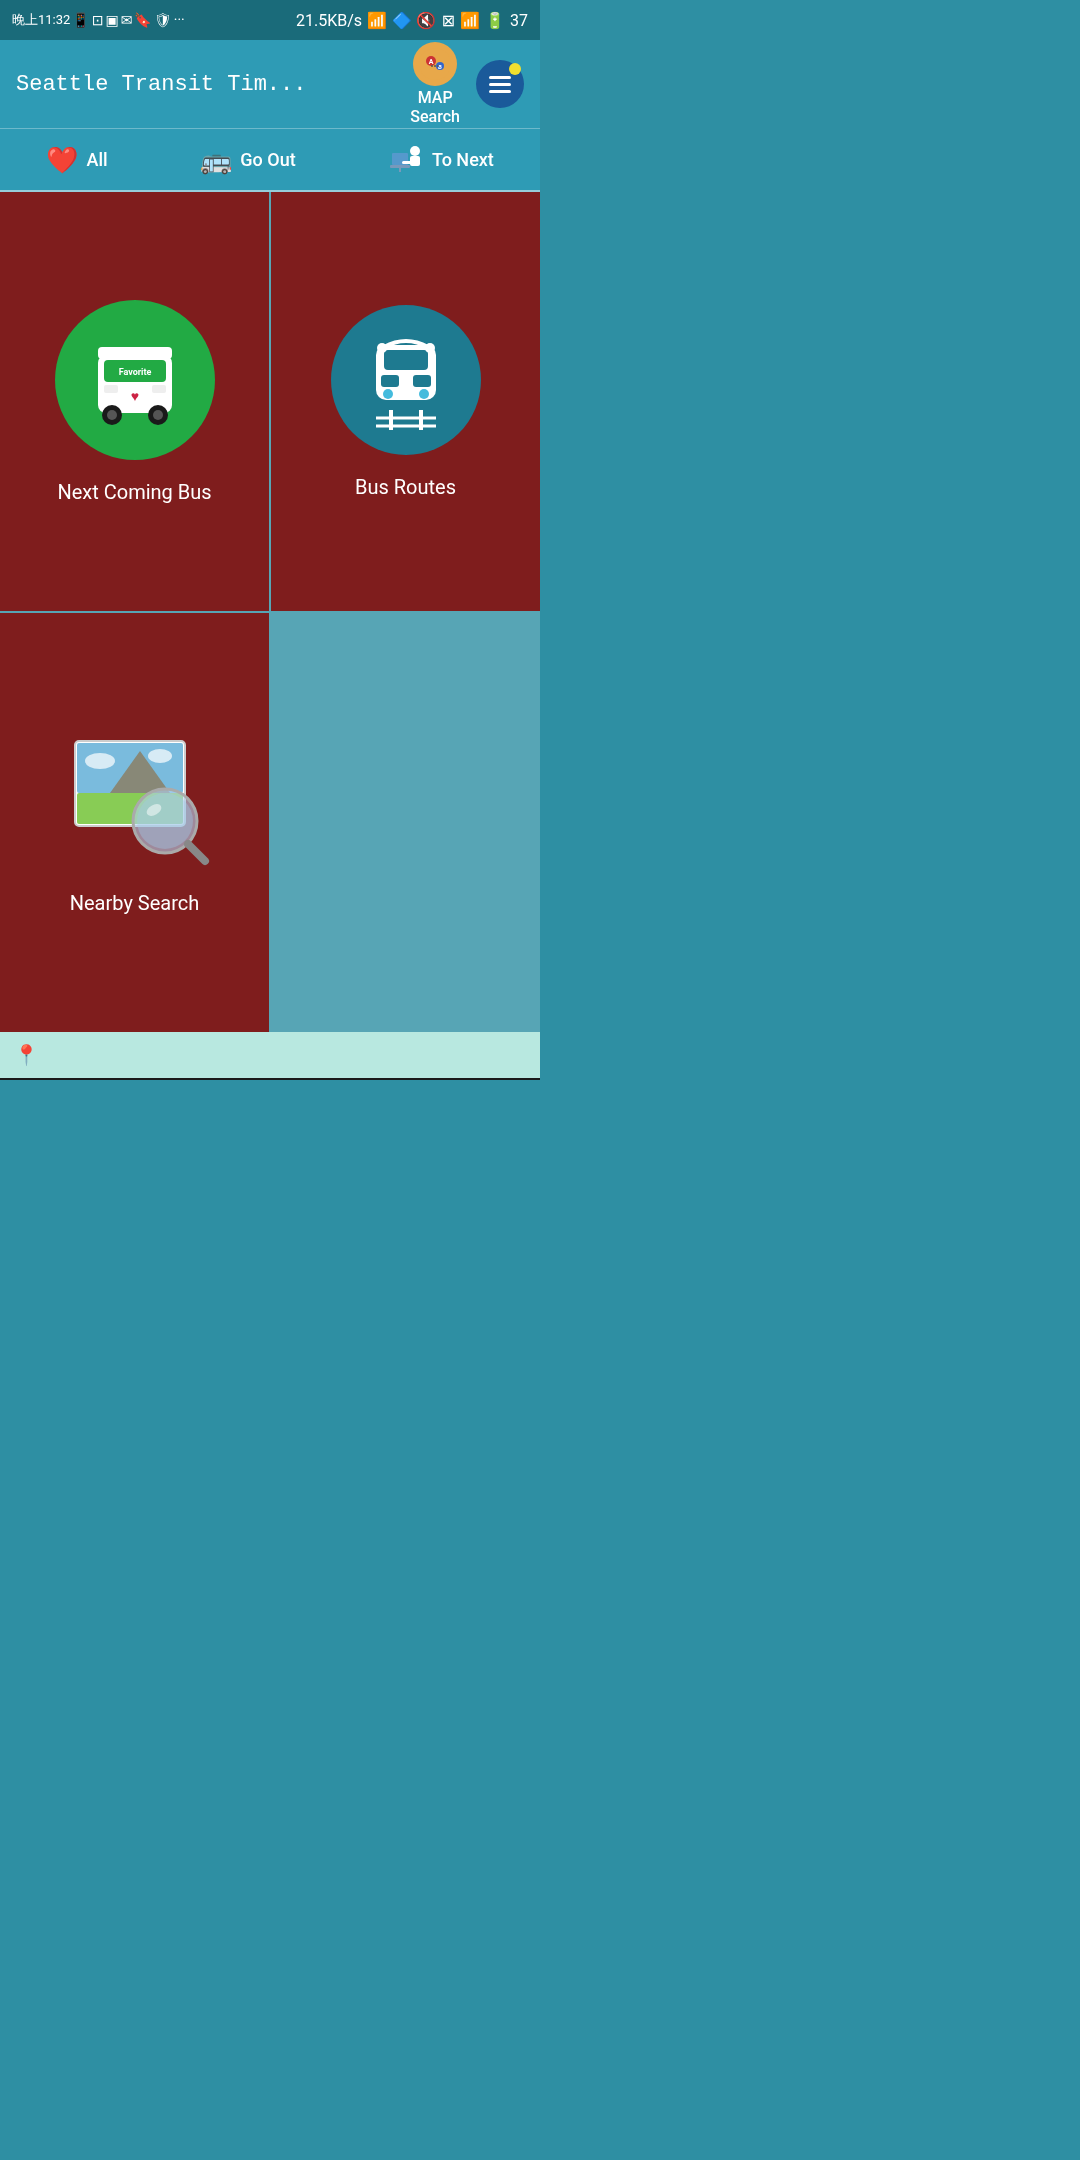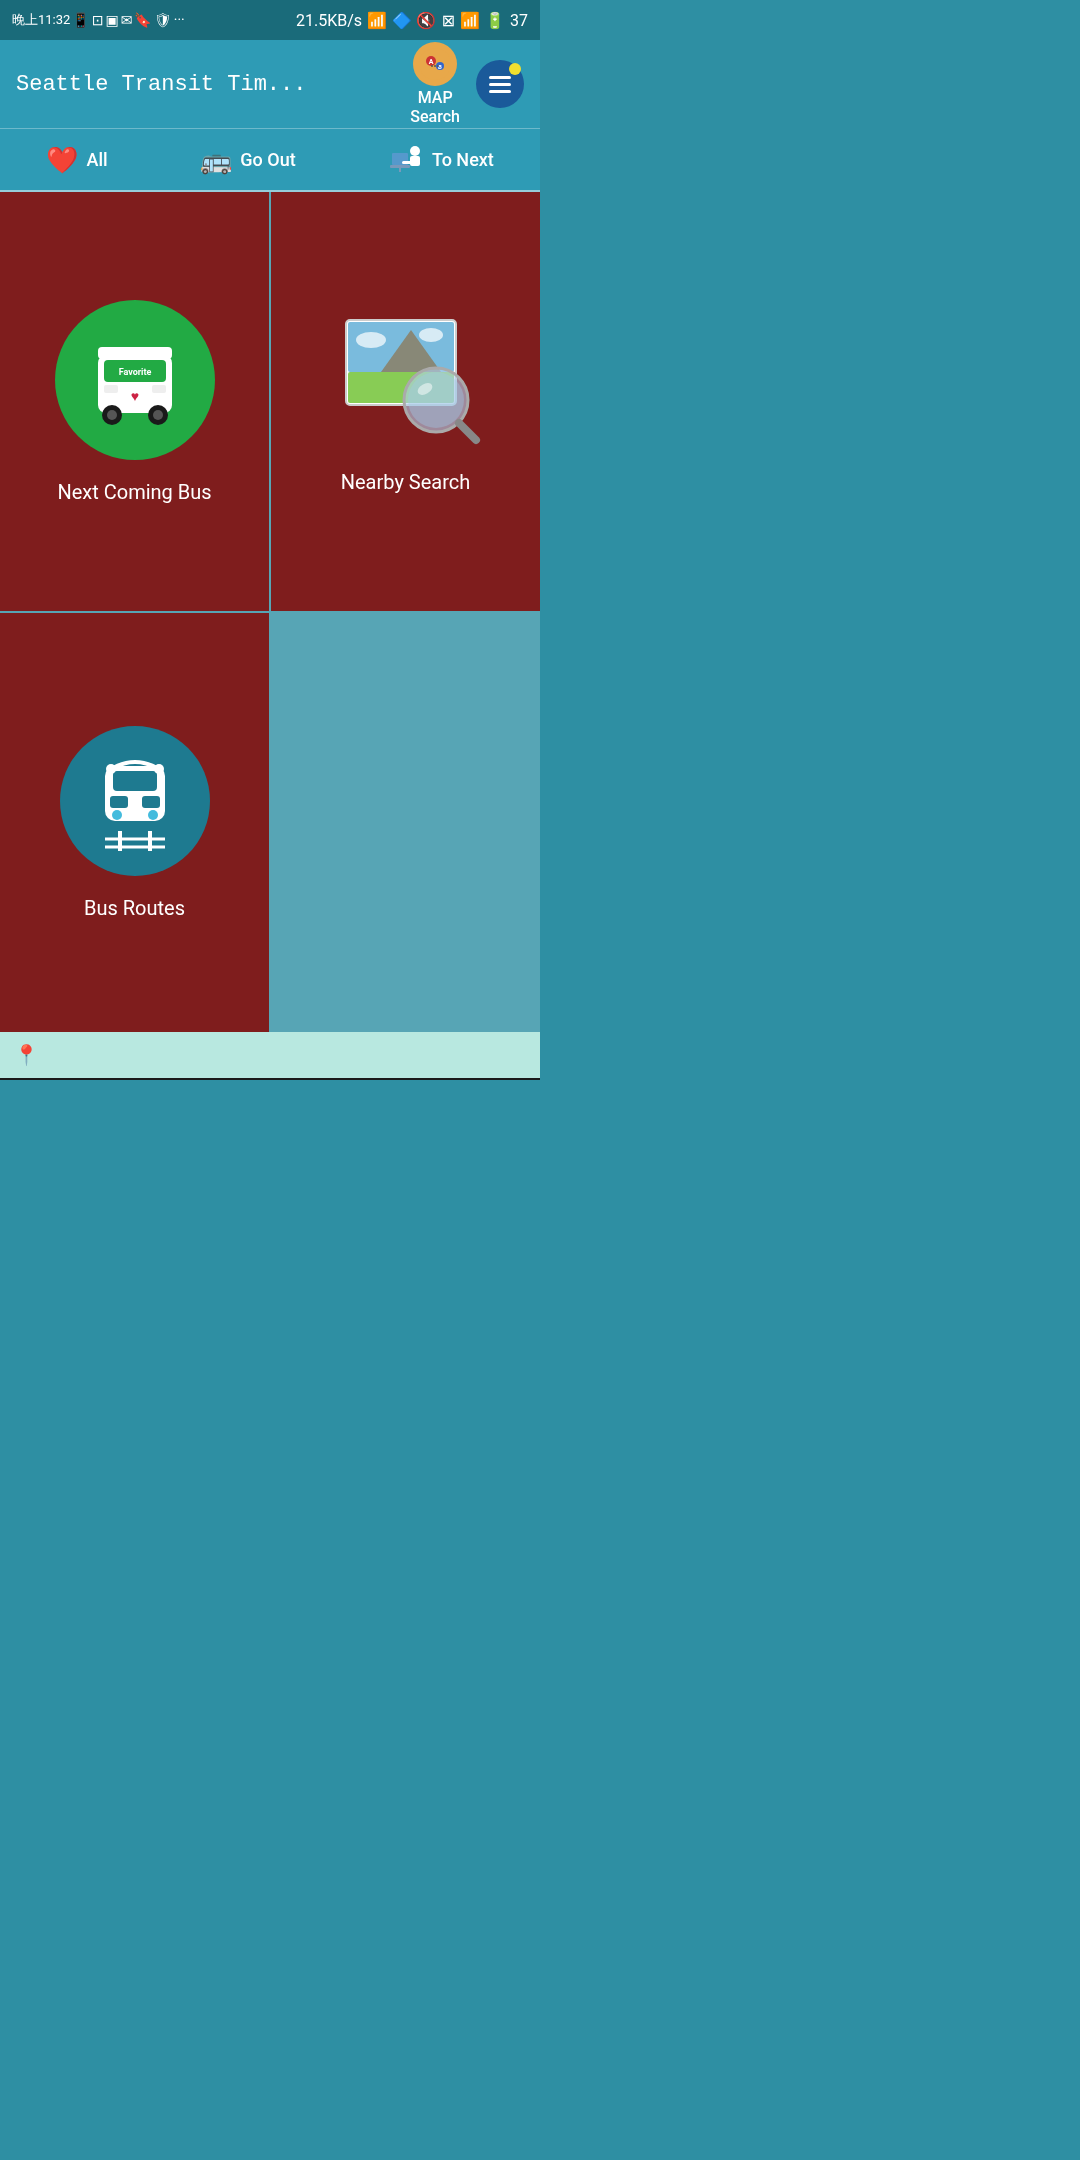--- a/index.html
+++ b/index.html
@@ -358,49 +358,20 @@
           <rect x="18" y="22" width="74" height="12" rx="4" fill="white"></rect>
         </svg>
       </div>
     </div>
     <span class="cell-label">Next Coming Bus</span>
   </div>
 
 
   <div class="grid-cell">
     <div class="cell-icon-container">
-      <div class="search-icon-container">
-
-        <svg width="150" height="130" viewBox="0 0 150 130">
-
-          <rect x="15" y="5" width="110" height="85" rx="4" fill="white" stroke="#cccccc" stroke-width="2"></rect>
-
-          <rect x="17" y="7" width="106" height="50" rx="2" fill="#7abbdd"></rect>
-
-          <rect x="17" y="57" width="106" height="31" rx="2" fill="#88cc55"></rect>
-
-          <polygon points="80,15 110,57 50,57" fill="#888877"></polygon>
-
-          <ellipse cx="40" cy="25" rx="15" ry="8" fill="white" opacity="0.7"></ellipse>
-          <ellipse cx="100" cy="20" rx="12" ry="7" fill="white" opacity="0.7"></ellipse>
-
-          <circle cx="105" cy="85" r="32" fill="rgba(180,210,240,0.6)" stroke="#aaaaaa" stroke-width="3"></circle>
-          <circle cx="105" cy="85" r="28" fill="rgba(160,200,230,0.4)"></circle>
-
-          <ellipse cx="94" cy="74" rx="8" ry="5" fill="rgba(255,255,255,0.5)" transform="rotate(-30 94 74)"></ellipse>
-
-          <line x1="128" y1="108" x2="145" y2="125" stroke="#888888" stroke-width="8" stroke-linecap="round"></line>
-        </svg>
-      </div>
-    </div>
-    <span class="cell-label">Nearby Search</span>
-  </div>
-
-  <div class="grid-cell">
-    <div class="cell-icon-container">
       <div class="routes-icon-circle">
         <svg class="train-svg" viewBox="0 0 100 100">
 
           <rect x="20" y="15" width="60" height="55" rx="10" fill="white"></rect>
 
           <rect x="28" y="20" width="44" height="20" rx="4" fill="#1e7a90"></rect>
 
           <rect x="25" y="45" width="18" height="12" rx="3" fill="#1e7a90"></rect>
           <rect x="57" y="45" width="18" height="12" rx="3" fill="#1e7a90"></rect>
 
@@ -414,20 +385,49 @@
 
           <path d="M28 17 Q50 5 72 17" stroke="white" stroke-width="4" fill="none"></path>
           <circle cx="26" cy="18" r="5" fill="white"></circle>
           <circle cx="74" cy="18" r="5" fill="white"></circle>
         </svg>
       </div>
     </div>
     <span class="cell-label">Bus Routes</span>
   </div>
 
+  <div class="grid-cell">
+    <div class="cell-icon-container">
+      <div class="search-icon-container">
+
+        <svg width="150" height="130" viewBox="0 0 150 130">
+
+          <rect x="15" y="5" width="110" height="85" rx="4" fill="white" stroke="#cccccc" stroke-width="2"></rect>
+
+          <rect x="17" y="7" width="106" height="50" rx="2" fill="#7abbdd"></rect>
+
+          <rect x="17" y="57" width="106" height="31" rx="2" fill="#88cc55"></rect>
+
+          <polygon points="80,15 110,57 50,57" fill="#888877"></polygon>
+
+          <ellipse cx="40" cy="25" rx="15" ry="8" fill="white" opacity="0.7"></ellipse>
+          <ellipse cx="100" cy="20" rx="12" ry="7" fill="white" opacity="0.7"></ellipse>
+
+          <circle cx="105" cy="85" r="32" fill="rgba(180,210,240,0.6)" stroke="#aaaaaa" stroke-width="3"></circle>
+          <circle cx="105" cy="85" r="28" fill="rgba(160,200,230,0.4)"></circle>
+
+          <ellipse cx="94" cy="74" rx="8" ry="5" fill="rgba(255,255,255,0.5)" transform="rotate(-30 94 74)"></ellipse>
+
+          <line x1="128" y1="108" x2="145" y2="125" stroke="#888888" stroke-width="8" stroke-linecap="round"></line>
+        </svg>
+      </div>
+    </div>
+    <span class="cell-label">Nearby Search</span>
+  </div>
+
 </div>
 
 <div class="bottom-bar">
   <span class="location-pin">📍</span>
 </div>
 
 <div class="nav-bar">
   <div class="nav-btn">
     <div class="nav-square"></div>
   </div>

